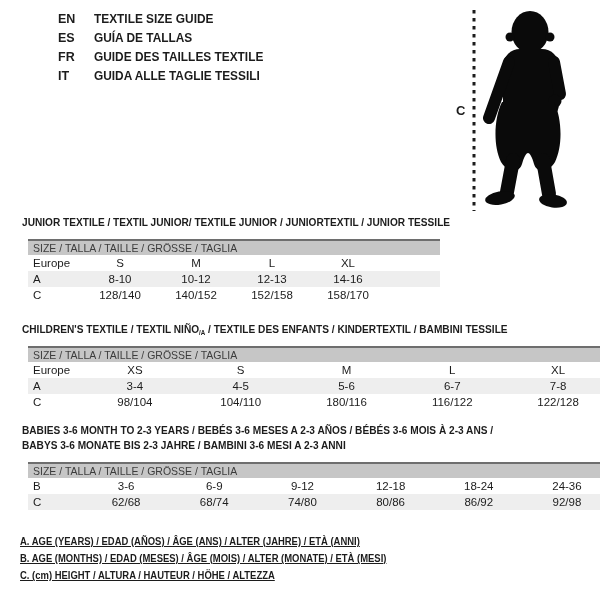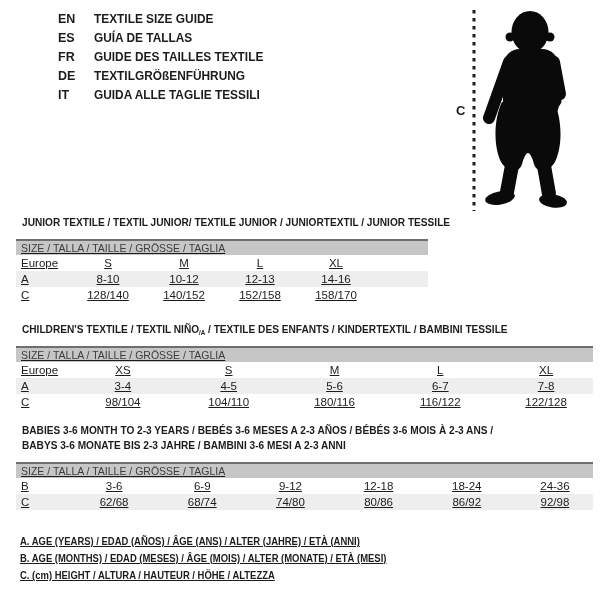--- a/index.html
+++ b/index.html
@@ -20,21 +20,21 @@
   .lang-row{display:flex;height:19px;align-items:flex-start;font-weight:bold;font-size:12.5px;padding-left:36px;}
   .lang-code{width:36px;}
   .lang-label{white-space:nowrap;transform:scaleX(0.95);transform-origin:0 50%;}
   
   .figure-wrap{position:absolute;left:450px;top:6px;width:148px;height:212px;}
   .figure-measure-label{position:absolute;left:456px;top:103px;font-weight:bold;font-size:13px;}
   
   .doc-title{position:absolute;left:22px;font-weight:bold;font-size:11.5px;white-space:nowrap;
     transform:scaleX(0.88);transform-origin:0 50%;line-height:15px;}
   
-  .size-table{position:absolute;left:16px;text-decoration:underline;}
+  .size-table{position:absolute;left:28px;}
   .t1{width:412px;} .t-wide{width:577px;}
   .size-header{
     height:14px;background:var(--table-header-bg);border-top:2px solid var(--table-header-border);
     display:flex;align-items:center;padding-left:5px;box-sizing:content-box;
     font-size:10.5px;color:var(--header-text);white-space:nowrap;
   }
   .t-row{display:flex;height:16px;align-items:center;font-size:11.5px;gap:12px;}
   .t-row.alt{background:var(--row-alt-bg);}
   .t-lab{width:48px;padding-left:5px;box-sizing:border-box;}
   .t-cell{flex:1;text-align:center;}
@@ -55,24 +55,20 @@
       <span class="lang-code">EN</span>
       <span class="lang-label">TEXTILE SIZE GUIDE</span>
     </div>
     <div class="lang-row">
       <span class="lang-code">ES</span>
       <span class="lang-label">GUÍA DE TALLAS</span>
     </div>
     <div class="lang-row">
       <span class="lang-code">FR</span>
       <span class="lang-label">GUIDE DES TAILLES TEXTILE</span>
-    </div>
-    <div class="lang-row">
-      <span class="lang-code">DE</span>
-      <span class="lang-label">TEXTILGRÖßENFÜHRUNG</span>
     </div>
     <div class="lang-row">
       <span class="lang-code">IT</span>
       <span class="lang-label">GUIDA ALLE TAGLIE TESSILI</span>
     </div>
   </div>
 
   <div class="figure-wrap">
     <svg width="148" height="212" viewBox="0 0 148 212">
       <line x1="24" y1="4" x2="24" y2="205" stroke="#1c1c1c" stroke-width="3" stroke-dasharray="3.5 4.5"></line>

